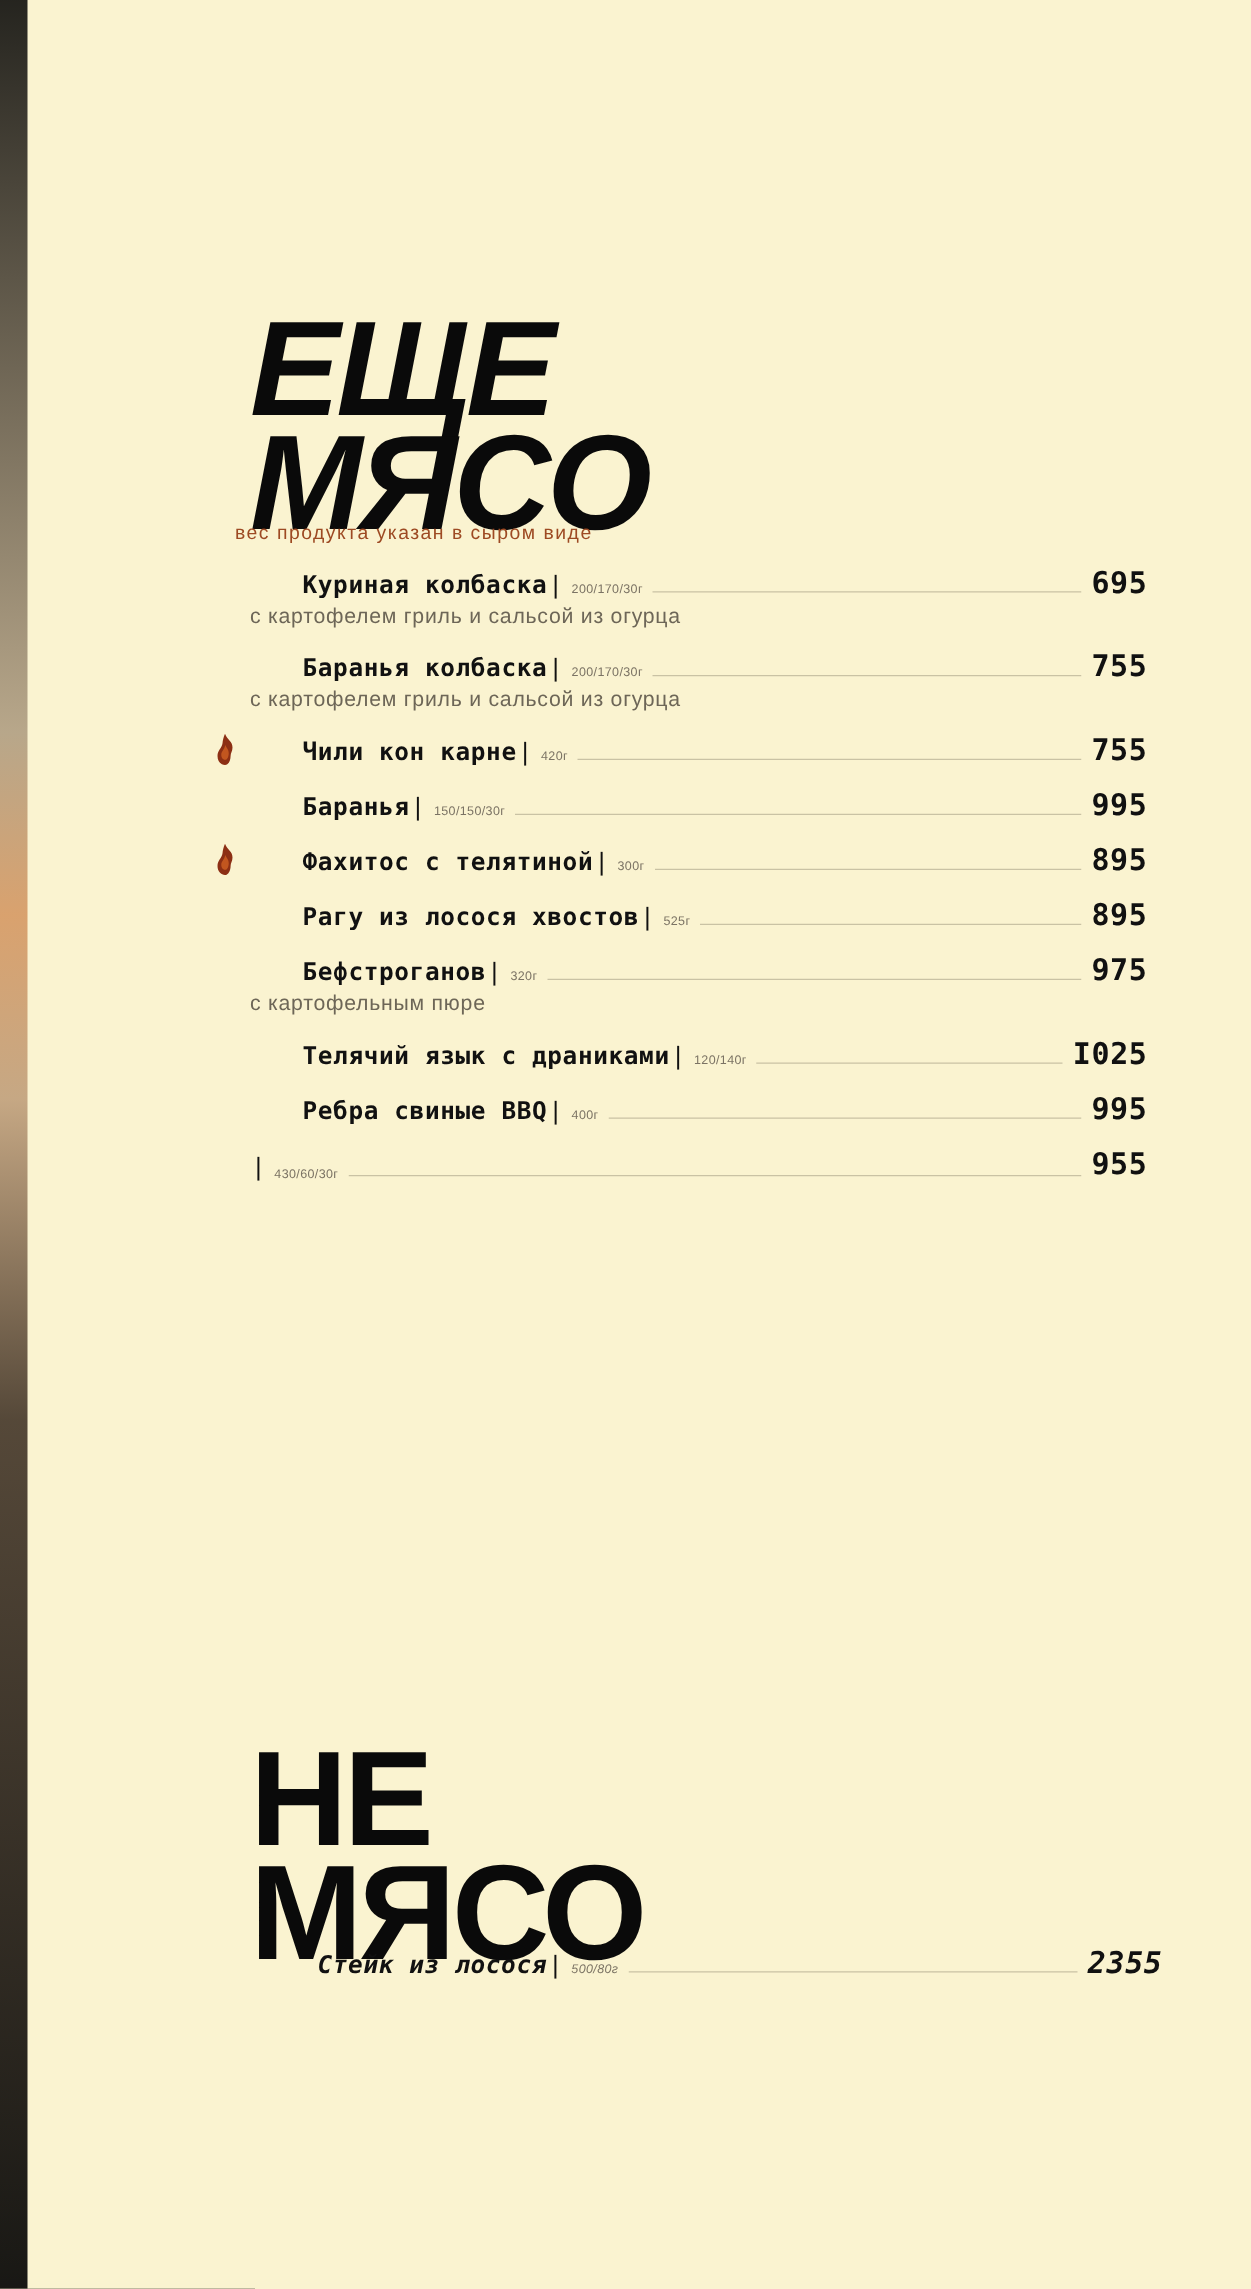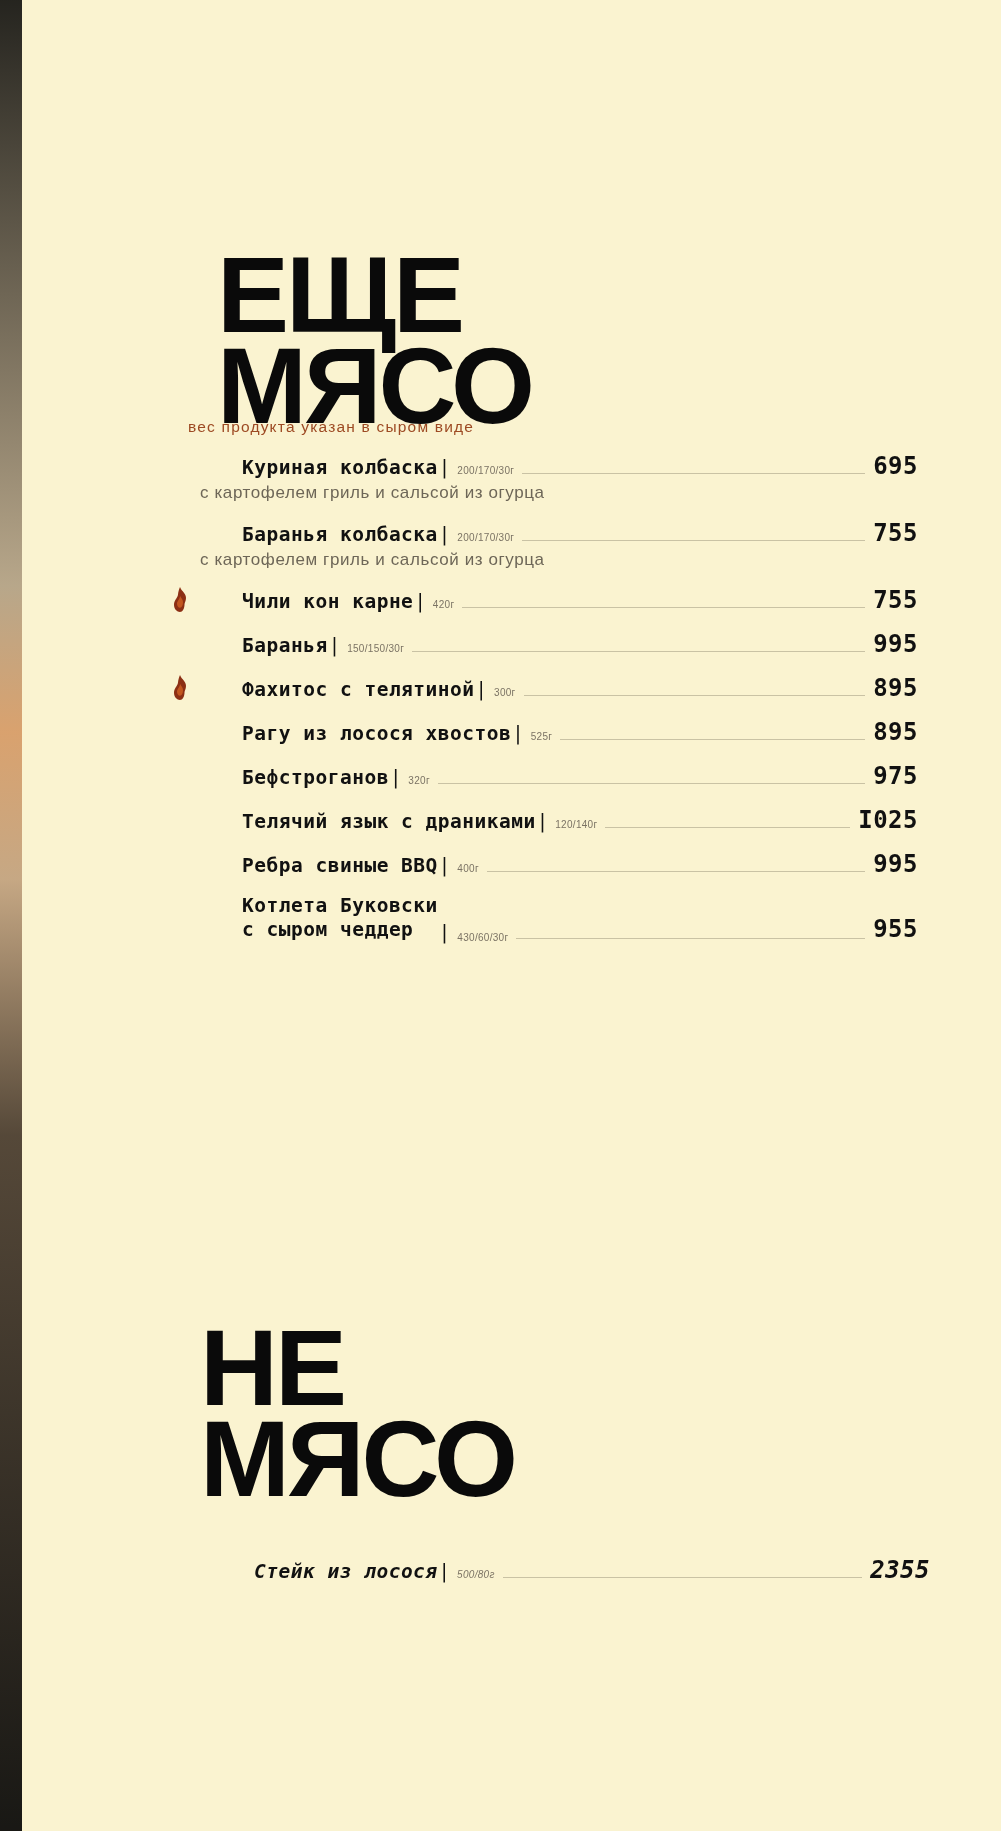--- a/index.html
+++ b/index.html
@@ -68,27 +68,28 @@
   .section-title {
     position: absolute;
     font-family: "Liberation Sans", sans-serif;
     font-weight: bold;
     color: #0a0a0a;
     letter-spacing: -3px;
     line-height: 0.84;
     text-transform: uppercase;
   }
   #title-meat {
-    left: 217px;
+    left: 200px;
     top: 178px;
     font-size: 108px;
+    font-style: italic;
   }
   #title-nomeat {
     left: 200px;
-    top: 1251px;
+    top: 1322px;
     font-size: 108px;
   }
   .title-line { display: block; white-space: nowrap; }
 
   .note {
     position: absolute;
     left: 188px;
     top: 418px;
     font-size: 15.5px;
     color: #9d4a23;
@@ -271,20 +272,21 @@
       </div>
 
       <div class="menu-item">
         <div class="item-row">
           <span class="name">Бефстроганов</span>
           <span class="sep">|</span>
           <span class="weight">320г</span>
           <span class="leader"></span>
           <span class="price">975</span>
         </div>
+        <div class="desc">с картофельным пюре</div>
       </div>
 
       <div class="menu-item">
         <div class="item-row">
           <span class="name">Телячий язык с драниками</span>
           <span class="sep">|</span>
           <span class="weight">120/140г</span>
           <span class="leader"></span>
           <span class="price">I025</span>
         </div>
@@ -295,21 +297,20 @@
           <span class="name">Ребра свиные BBQ</span>
           <span class="sep">|</span>
           <span class="weight">400г</span>
           <span class="leader"></span>
           <span class="price">995</span>
         </div>
       </div>
 
       <div class="menu-item two-line">
         <div class="item-row">
-          <span class="name"><span>Котлета Буковски</span><span class="l2">с сыром чеддер</span></span>
           <span class="sep">|</span>
           <span class="weight">430/60/30г</span>
           <span class="leader"></span>
           <span class="price">955</span>
         </div>
       </div>
 
     </div>
 
     <h1 class="section-title" id="title-nomeat">

